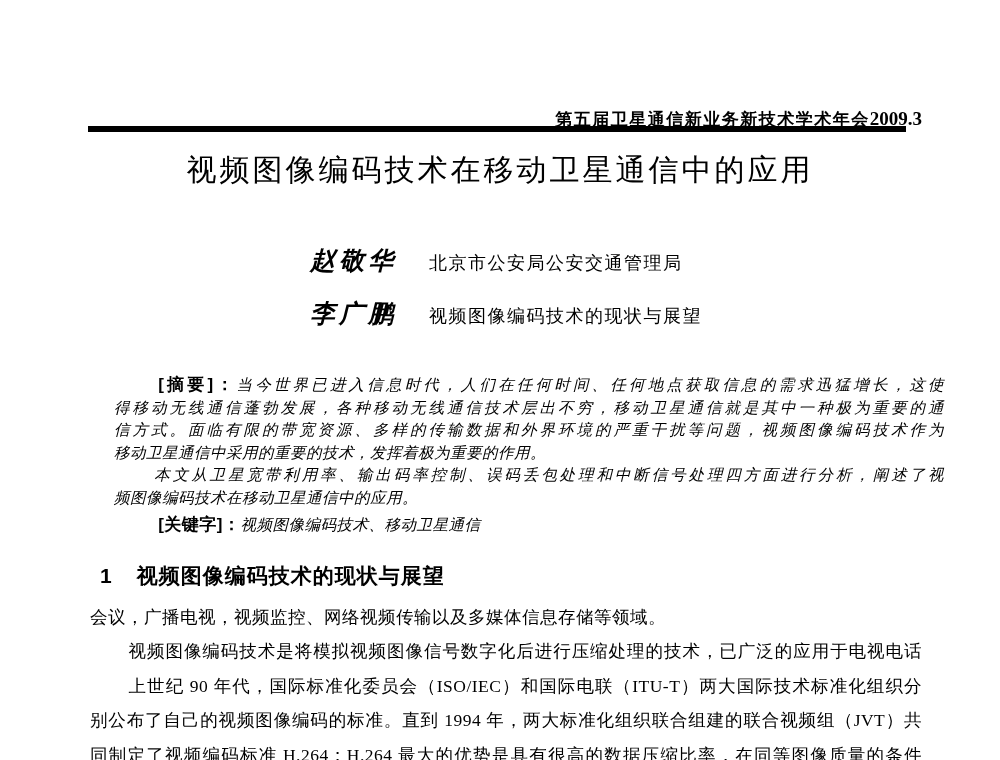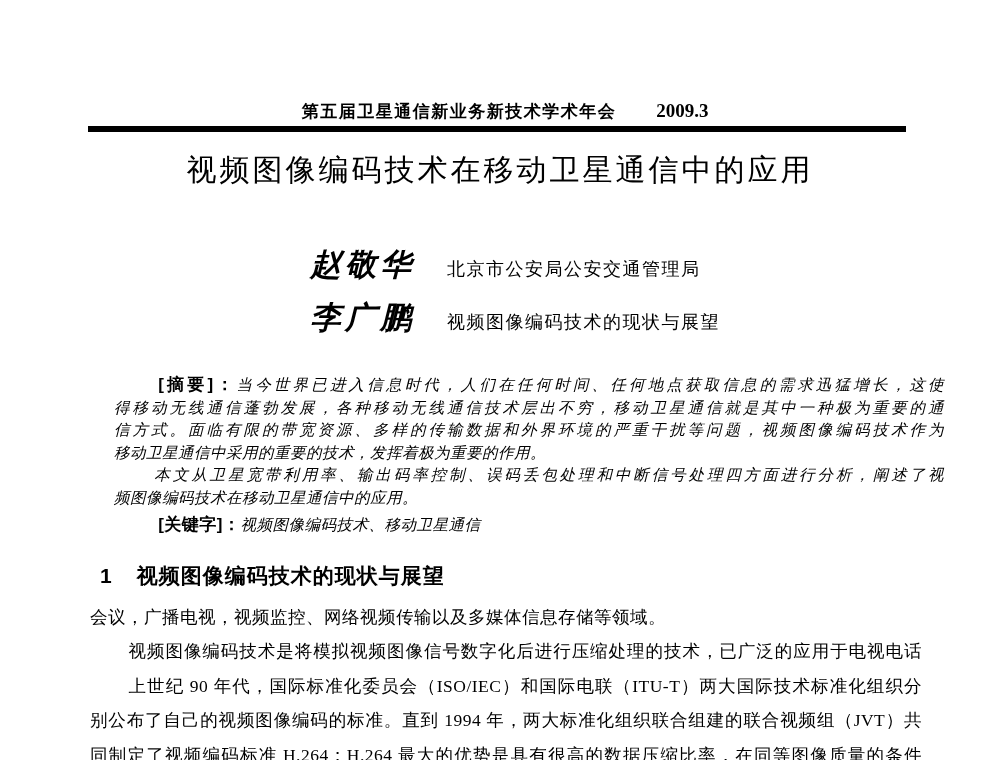--- a/index.html
+++ b/index.html
@@ -10,25 +10,24 @@
     height: 760px;
     background: #ffffff;
     overflow: hidden;
     color: #000;
     font-family: "Liberation Serif", serif;
     margin: 0 auto;
   }
   
   .running-head {
     position: absolute;
-    top: 100px; left: 88px; right: 78px;
+    top: 108px; left: 88px; right: 78px;
     display: flex;
-    justify-content: center;
+    justify-content: flex-end;
     align-items: baseline;
-    gap: 40px;
   }
   .conf-name {
     font-family: "Liberation Sans", sans-serif;
     font-weight: bold;
     font-size: 17px;
     letter-spacing: 1.5px;
   }
   .issue-date {
     font-family: "Liberation Serif", serif;
     font-weight: bold;
@@ -58,21 +57,21 @@
   .author-row {
     display: flex;
     align-items: baseline;
     margin-bottom: 23px;
     height: 30px;
   }
   .author-name {
     font-family: "Liberation Serif", serif;
     font-weight: bold;
     font-style: italic;
-    font-size: 31px;
+    font-size: 25px;
     letter-spacing: 4px;
     margin-right: 32px;
     white-space: nowrap;
   }
   .author-aff {
     font-size: 18px;
     letter-spacing: 1.5px;
     white-space: nowrap;
   }
   

